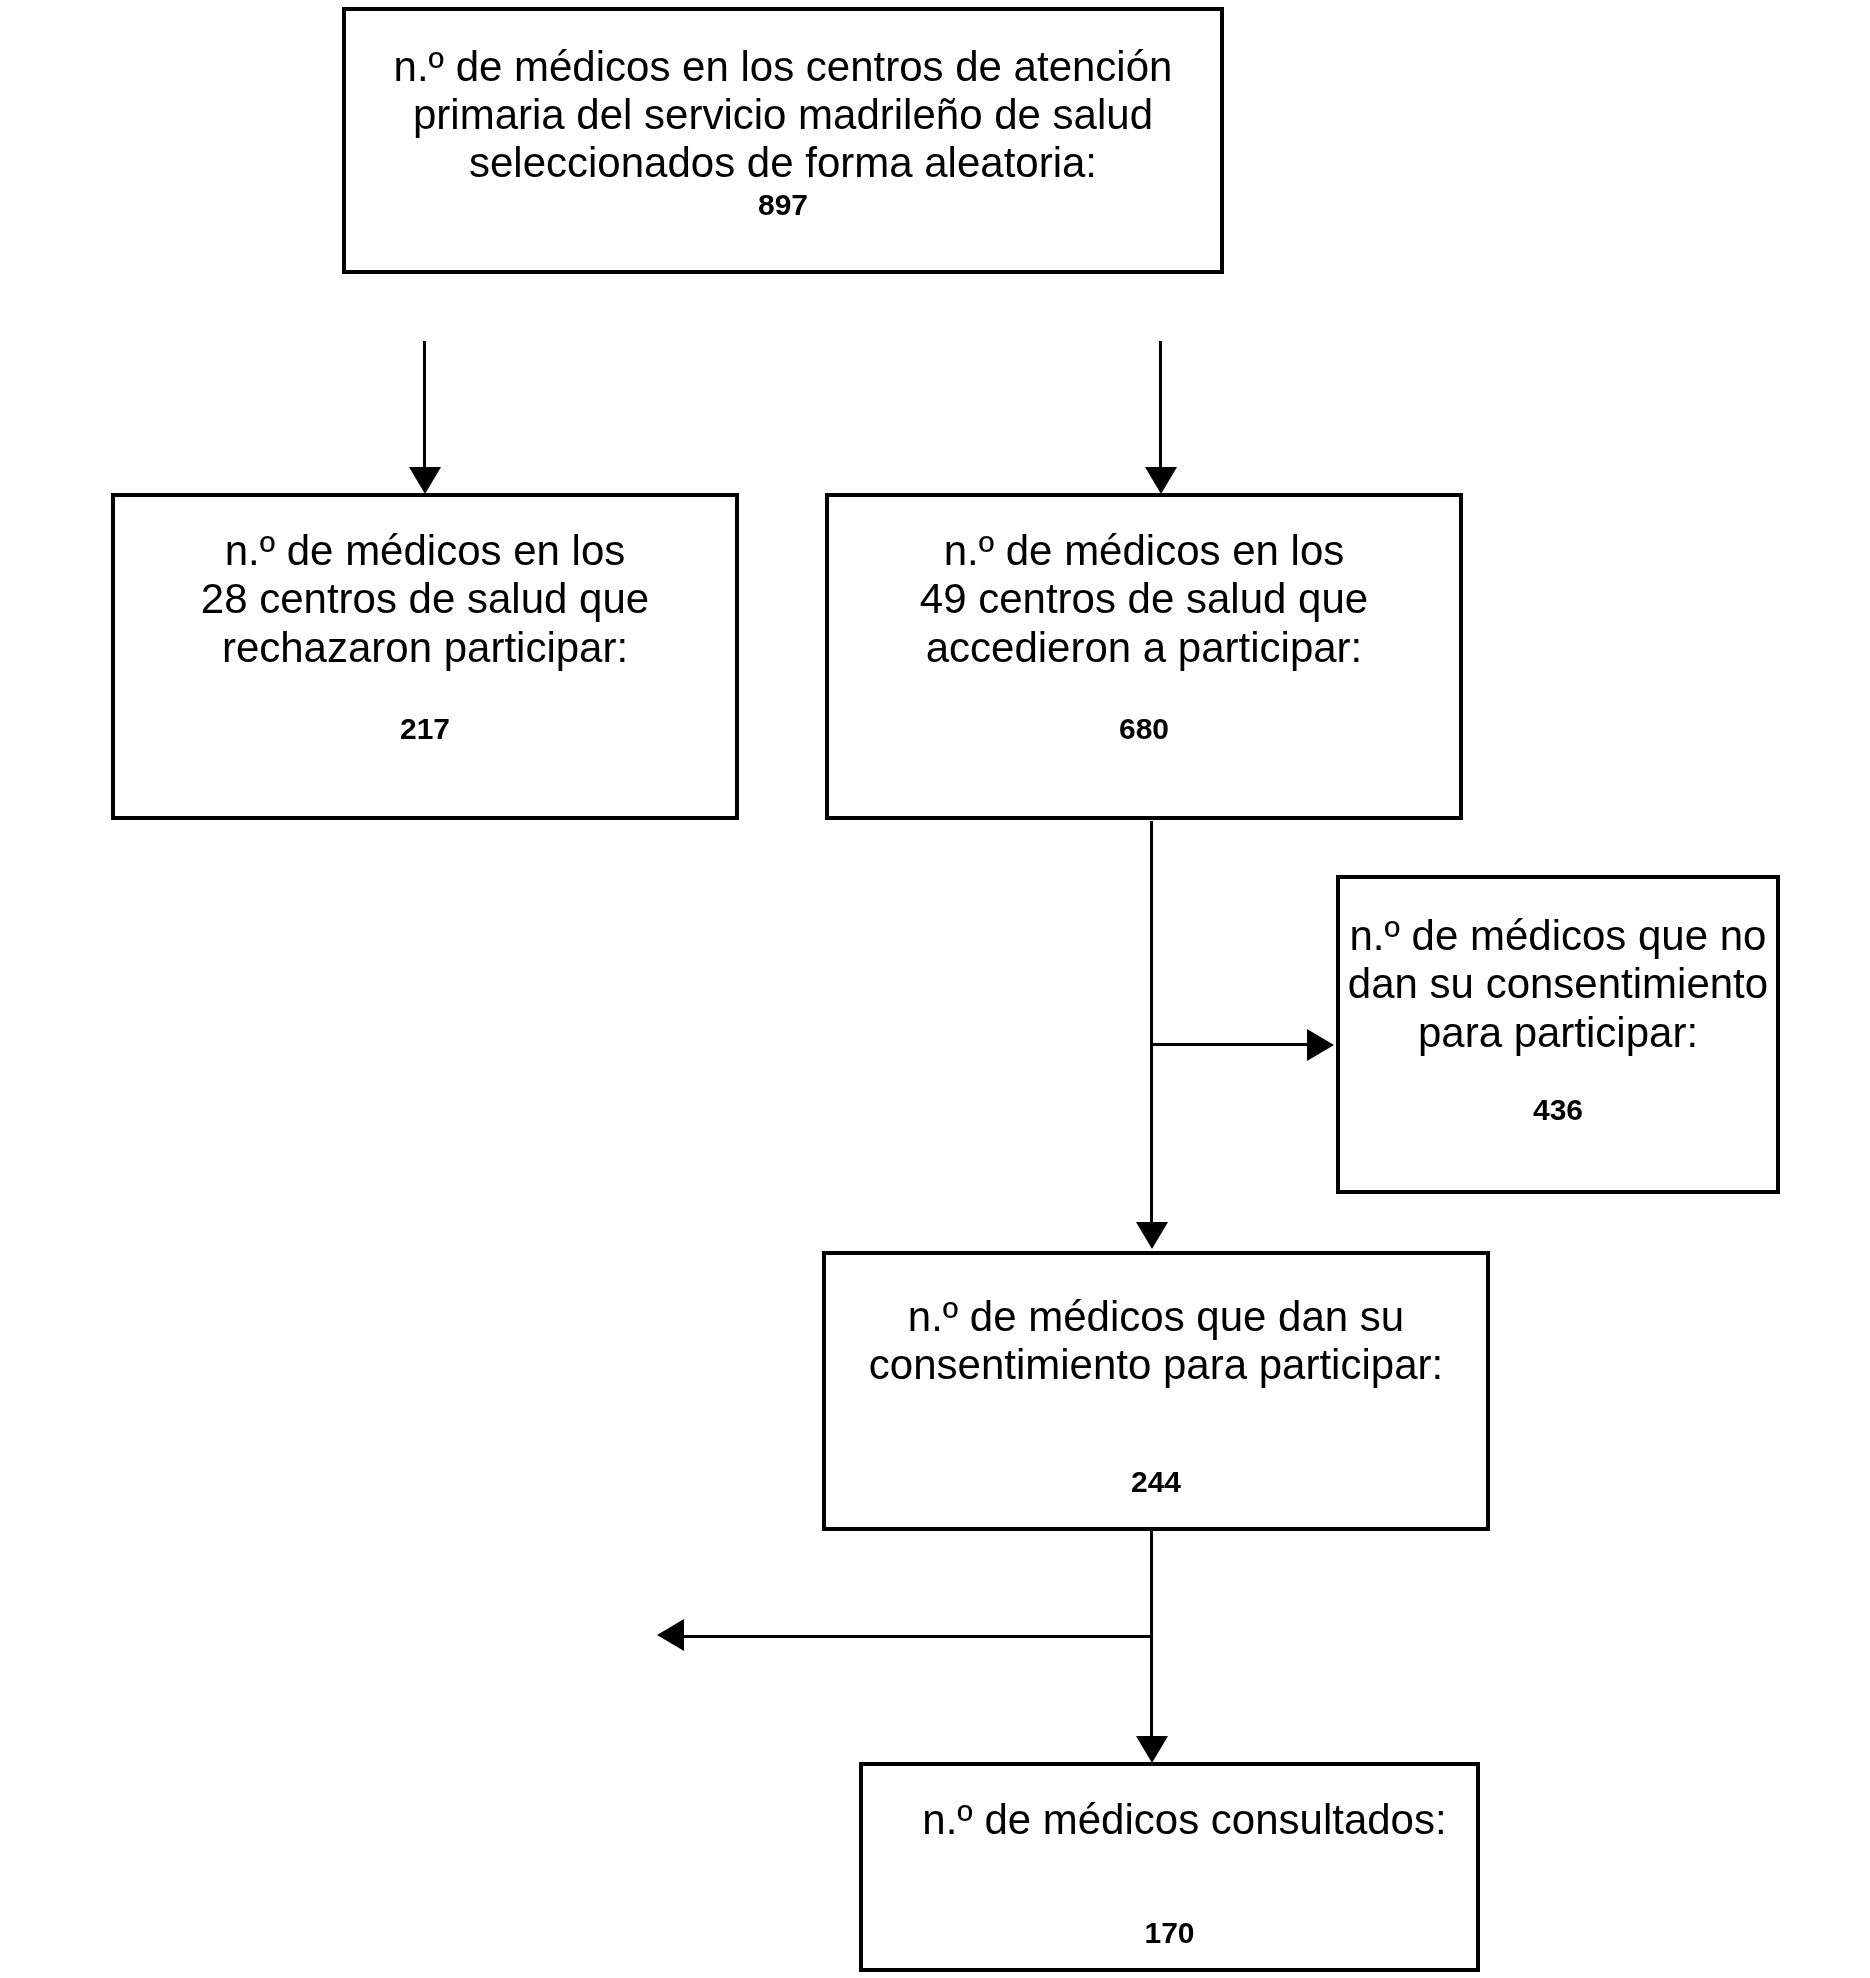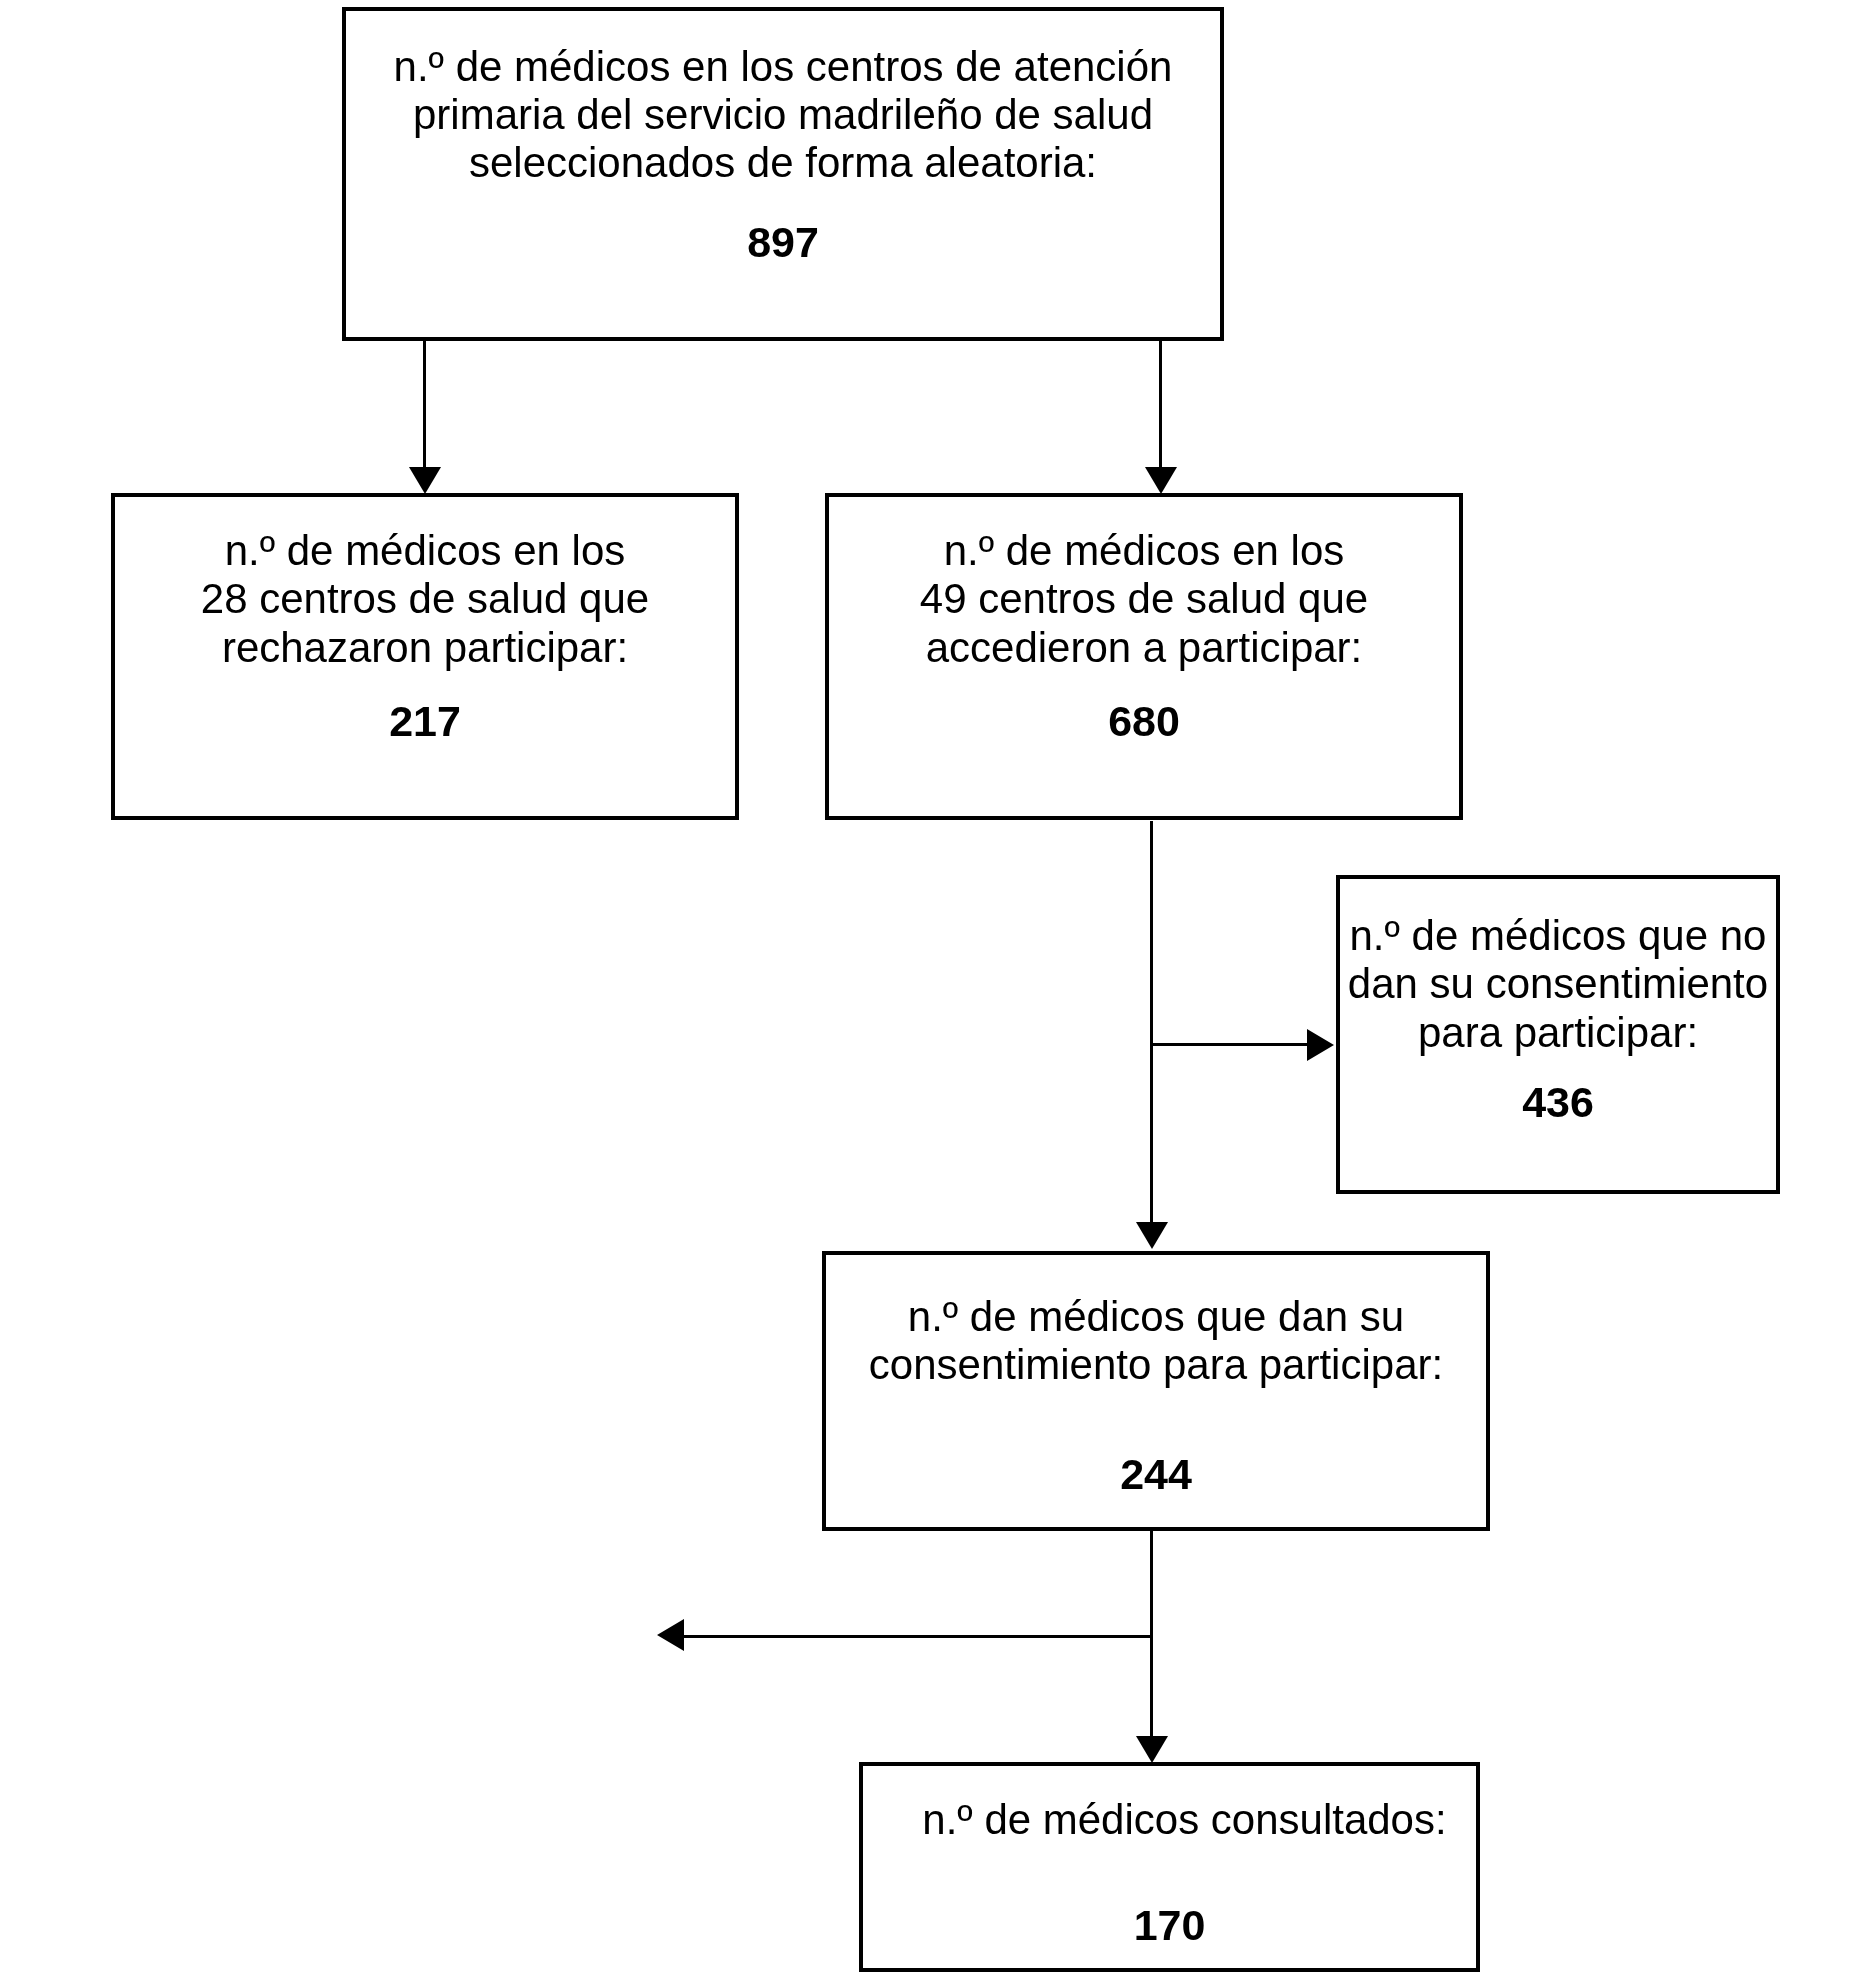--- a/index.html
+++ b/index.html
@@ -25,26 +25,26 @@
     align-items: center;
     text-align: center;
   }
   .node-text {
     font-size: 42px;
     line-height: 1.15;
     white-space: pre-line;
     letter-spacing: 0px;
   }
   .node-value {
-    font-size: 43px;
+    font-size: 30px;
     font-weight: bold;
     margin-top: auto;
   }
   
-  .box-a { left: 342px;  top: 6.7px;    width: 882px; height: 334px; gap: 8px; }
+  .box-a { left: 342px;  top: 6.7px;    width: 882px; height: 267px; }
   .box-a .node-text  { margin-top: 32px; }
   .box-a .node-value { margin-bottom: 70px; }
 
   .box-b { left: 111px;  top: 493px;  width: 628px;  height: 327px; }
   .box-b .node-text  { margin-top: 30px; }
   .box-b .node-value { margin-bottom: 70px; }
 
   .box-c { left: 825px;  top: 493px;  width: 638px;  height: 327px; }
   .box-c .node-text  { margin-top: 30px; }
   .box-c .node-value { margin-bottom: 70px; }

